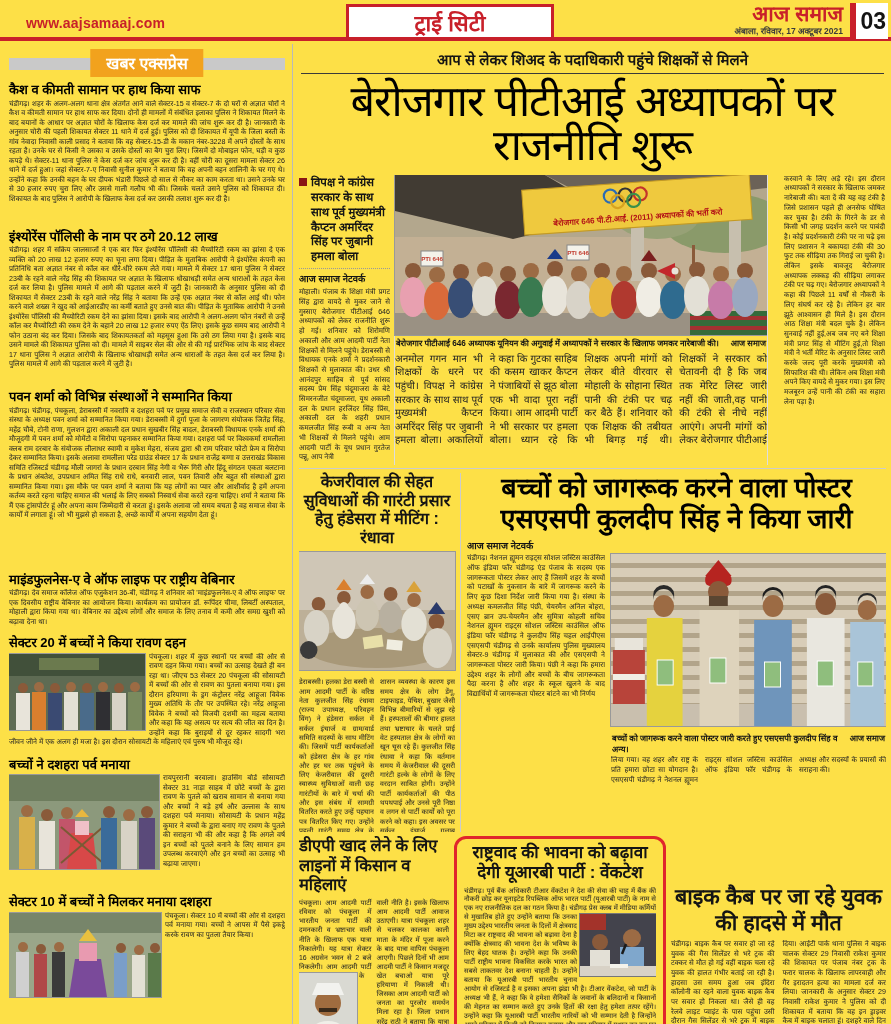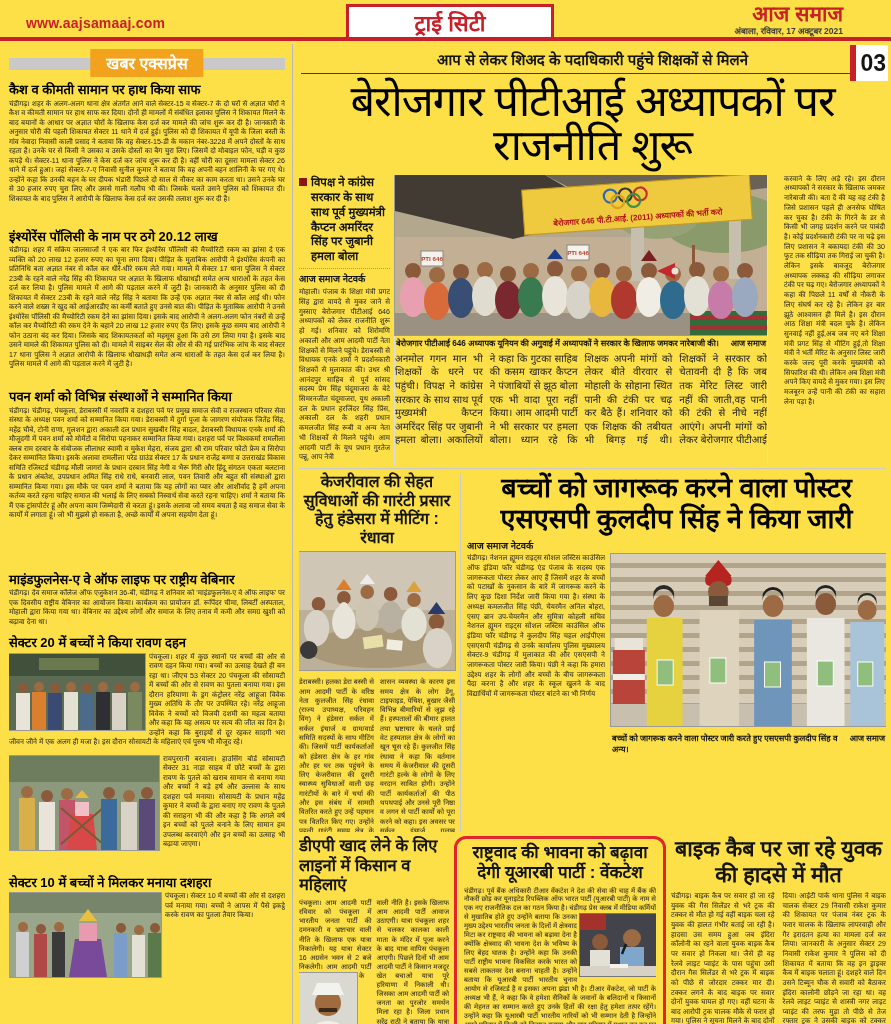--- a/index.html
+++ b/index.html
@@ -13,21 +13,21 @@
   .site-url { position:absolute; left:26px; top:15px; font-size:14px; font-weight:bold; letter-spacing:.2px; }
   .site-url b { color:#c8202a; }
   .city-box { position:absolute; left:346px; top:4px; width:208px; height:36px; border:3px solid #c8202a;
               background:#fff; display:flex; align-items:center; justify-content:center;
               font-size:22px; font-weight:bold; color:#c8202a; z-index:2; }
   .mast-right { position:absolute; right:48px; top:3px; text-align:right; z-index:2; }
   .mast-title { font-size:21px; font-weight:bold; color:#c8202a; line-height:1.05; }
   .mast-date { font-size:8.5px; color:#3a3a3a; font-weight:bold; }
   .page-num { position:absolute; right:3px; top:3px; height:36px; border-left:6px solid #c8202a;
               background:#fff; padding:0 2px 0 4px; display:flex; align-items:center;
-              font-size:23px; font-weight:bold; z-index:2;margin-top:42px; }
+              font-size:23px; font-weight:bold; z-index:2; }
 
   
   .body-grid { display:flex; height:980px; }
   .left-col { width:293px; padding:3px 7px 0 9px; border-right:1px solid #b9b9b9; overflow:hidden; }
   .main-col { width:598px; padding:0 5px 0 6px; overflow:hidden; }
 
   
   .nx-head { position:relative; height:31px; margin:2px 0 3px; }
   .nx-bar { position:absolute; top:9px; left:0; right:0; height:12px; background:#c9c9c9; }
   .nx-badge { position:absolute; left:50%; transform:translateX(-50%); top:0; background:#f2a21d;
@@ -76,21 +76,21 @@
   .dap { width:150px; }
   .dap h2 { font-size:16.5px; font-weight:bold; line-height:1.2; }
   .dap .dbody { columns:2; column-gap:5px; font-size:6.9px; line-height:1.32; text-align:justify;
                 height:186px; overflow:hidden; margin-top:3px; color:#222; }
   .dap-photo { float:left; width:58px; height:66px; margin:2px 2px 2px 0; outline:1px solid #999; }
   .urb { width:212px; border:3px solid #e0262c; border-radius:12px; padding:4px 7px; }
   .urb h2 { font-size:17px; font-weight:bold; text-align:center; line-height:1.2; }
   .urb .ubody { font-size:6.9px; line-height:1.3; text-align:justify; height:186px; overflow:hidden; margin-top:3px; color:#222; }
   .urb-photo { float:right; width:76px; height:62px; margin:1px 0 2px 3px; outline:1px solid #777; }
   .bike { flex:1; }
-  .bike h2 { font-size:21.5px; font-weight:bold; text-align:center; line-height:1.22; }
+  .bike h2 { font-size:21.5px; font-weight:bold; text-align:center; line-height:1.22;margin-top:48px; }
   .bike .bkbody { columns:2; column-gap:8px; font-size:7.1px; line-height:1.36; text-align:justify;
                   height:178px; overflow:hidden; margin-top:4px; color:#222; }
 </style>
 </head>
 <body>
 
 <div class="page">
 
   <div class="masthead-row">
     <div class="red-rule"></div>
@@ -153,20 +153,21 @@
             <circle cx="110" cy="34" r="5" fill="#8a5a3a"></circle>
               <rect x="103" y="39" width="14" height="37" fill="#d8d3c6"></rect>
             <circle cx="126" cy="33" r="5" fill="#9c6b44"></circle>
               <rect x="119" y="38" width="14" height="38" fill="#7a8a5e"></rect>
           </svg>
           <span>पंचकूला। शहर में कुछ स्थानों पर बच्चों की ओर से रावण दहन किया गया। बच्चों का उत्साह देखते ही बन रहा था। जीएच 53 सेक्टर 20 पंचकूला की सोसायटी में बच्चों की ओर से रावण का पुतला बनाया गया। इस दौरान हरियाणा के ड्रग कंट्रोलर नरेंद्र आहूजा विवेक मुख्य अतिथि के तौर पर उपस्थित रहे। नरेंद्र आहूजा विवेक ने बच्चों को विजयी दशमी का महत्व बताया और कहा कि यह असत्य पर सत्य की जीत का दिन है। उन्होंने कहा कि बुराइयों से दूर रहकर सादगी भरा जीवन जीने में एक अलग ही मजा है। इस दौरान सोसायटी के महिलाएं एवं पुरुष भी मौजूद रहे।</span>
         </div>
       </article>
 
       <article class="l-art">
+        <h2>बच्चों ने दशहरा पर्व मनाया</h2>
         <div class="lbody" style="height:118px">
           <svg class="lphoto" width="150" height="94" viewBox="0 0 150 94">
             <rect width="150" height="94" fill="#8c997c"></rect>
             <rect width="150" height="26" fill="#6e7d5e"></rect>
             <circle cx="18" cy="36" r="6" fill="#9c6b44"></circle>
               <rect x="10" y="42" width="16" height="52" fill="#d8b04a"></rect>
             <circle cx="38" cy="40" r="6" fill="#8a5a3a"></circle>
               <rect x="30" y="46" width="16" height="48" fill="#e8e4da"></rect>
             <circle cx="58" cy="38" r="6" fill="#9c6b44"></circle>
               <rect x="50" y="44" width="16" height="50" fill="#c2556a"></rect>
@@ -378,20 +379,21 @@
                 <rect x="219" y="107" width="17" height="25" fill="#8fbe7d" stroke="#ffffff"></rect>
                 <circle cx="272" cy="56" r="10" fill="#9c6b44"></circle>
                 <path d="M262,51 a10,10 0 0 1 20,0 l0,-4 a10,8 0 0 0 -20,0 z" fill="#2a2a2a"></path>
                 <rect x="254" y="68" width="36" height="104" fill="#a9c4d8"></rect>
                 <rect x="262" y="108" width="16" height="24" fill="#8fbe7d" stroke="#ffffff"></rect>
               </svg>
               <div class="cap">
                 <span>बच्चों को जागरूक करने वाला पोस्टर जारी करते हुए एसएसपी कुलदीप सिंह व अन्य।</span>
                 <span class="credit">आज समाज</span>
               </div>
+              <div class="tail3">लिया गया। वह शहर और राष्ट्र के प्रति हमारा छोटा सा योगदान है। एसएसपी चंडीगढ़ ने नेशनल ह्यूमन राइट्स सोशल जस्टिस काउंसिल ऑफ इंडिया फॉर चंडीगढ़ के अध्यक्ष और सदस्यों के प्रयासों की सराहना की।</div>
             </div>
           </div>
         </div>
       </section>
 
       <section class="bottom">
         <div class="dap">
           <h2>डीएपी खाद लेने के लिए लाइनों में किसान व महिलाएं</h2>
           <div class="dbody">
             <span>पंचकूला। आम आदमी पार्टी रविवार को पंचकूला में भारतीय जनता पार्टी की दमनकारी व भ्रष्टाचार वाली नीति के खिलाफ एक यात्रा निकालेगी। यह यात्रा सेक्टर 16 अग्रसेन भवन से 2 बजे निकलेगी।</span>

